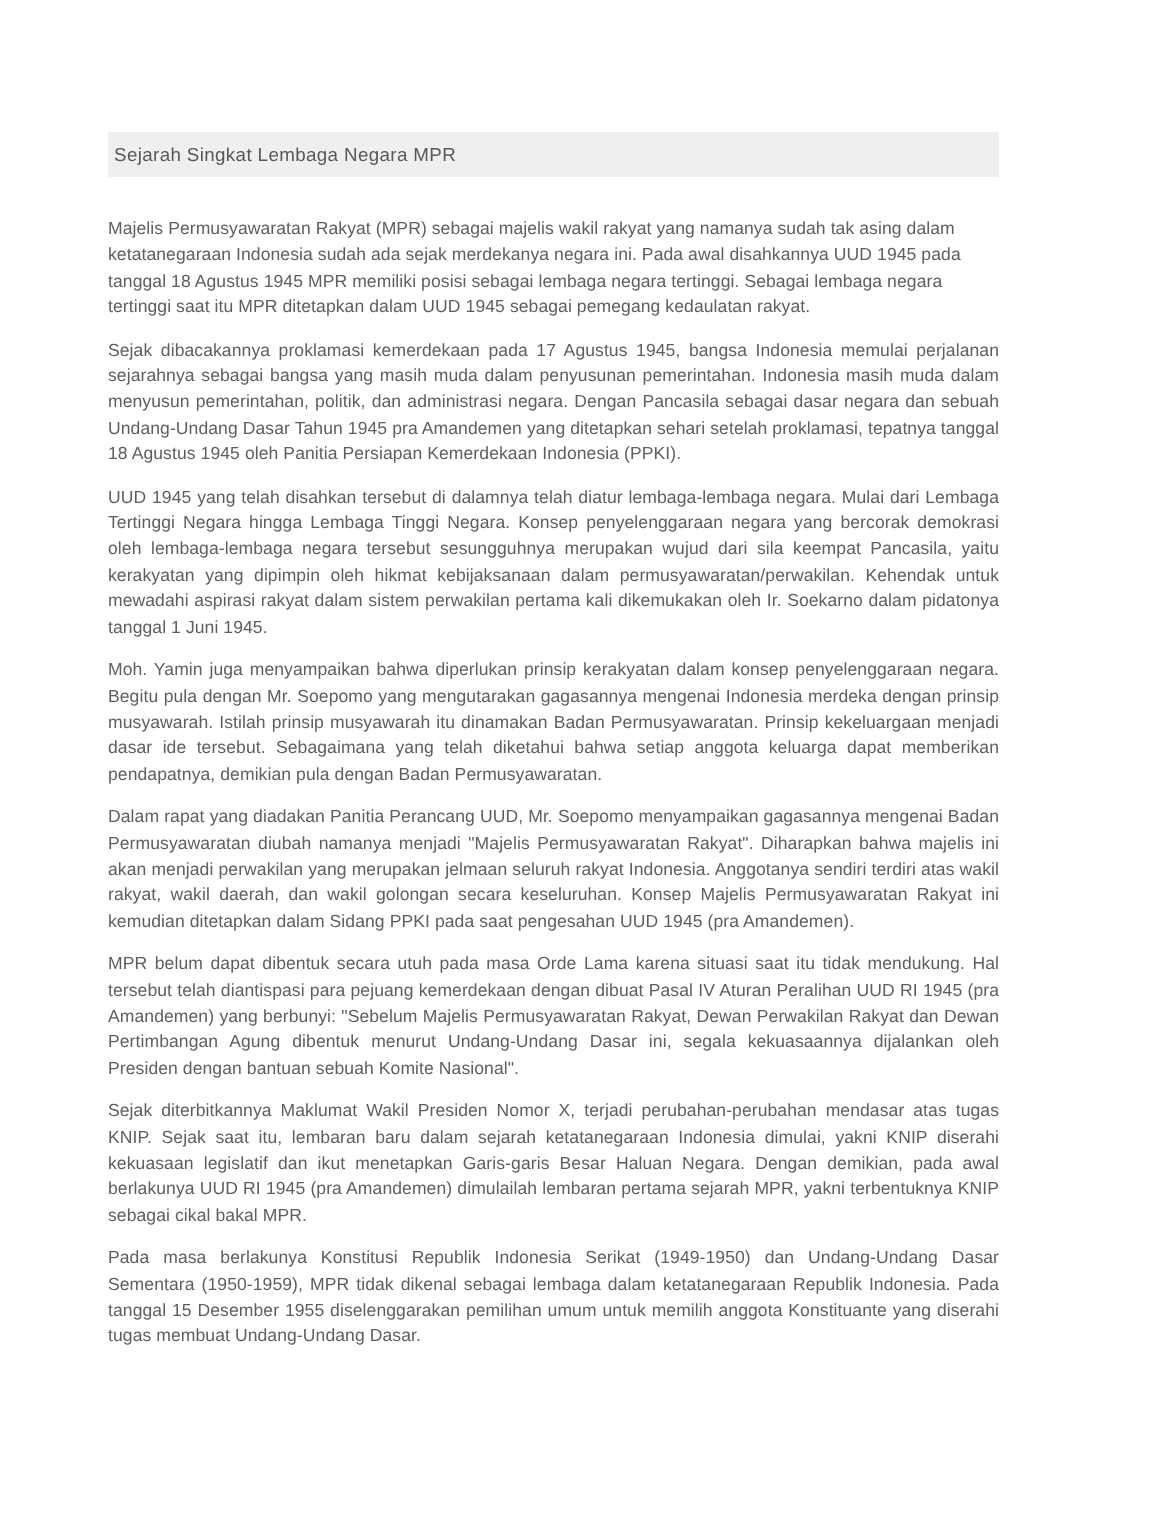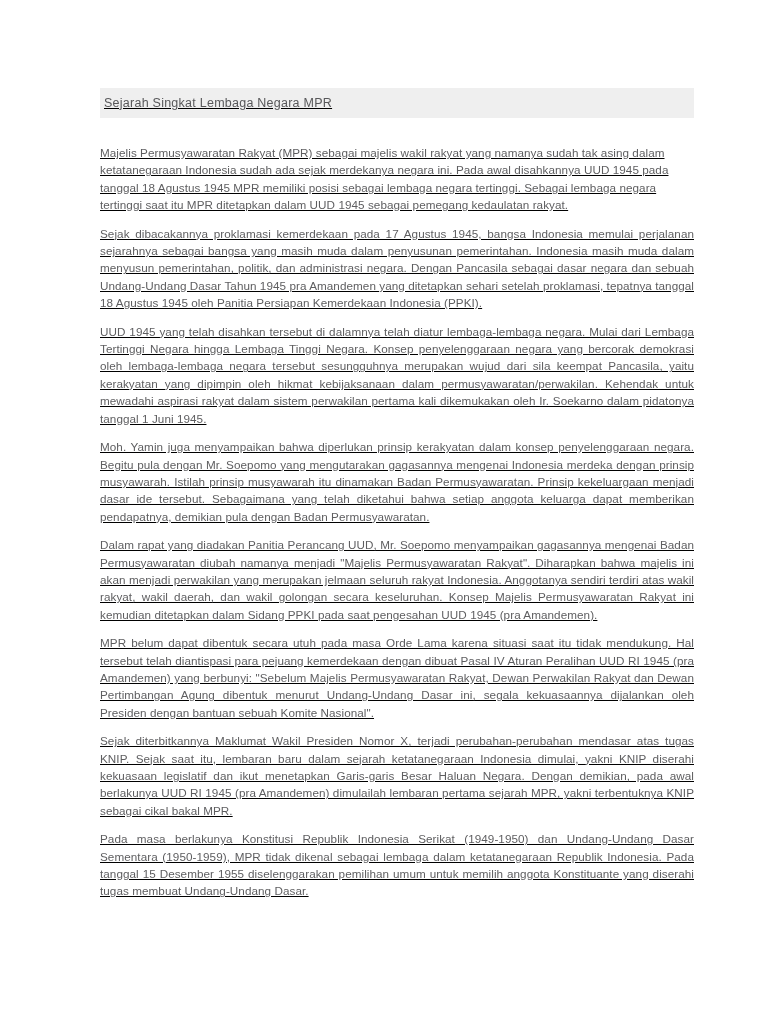--- a/index.html
+++ b/index.html
@@ -17,24 +17,23 @@
   .page {
     position: relative;
     width: 768px;
     height: 1024px;
     background: #ffffff;
     box-sizing: border-box;
   }
 
   .doc-body {
     position: absolute;
-    left: 100px;
+    left: 72px;
     top: 88px;
     width: 594px;
-    text-decoration: underline;
   }
 
   .title-band {
     background: #efefef;
     width: 594px;
     height: 30px;
     display: flex;
     align-items: center;
     box-sizing: border-box;
     padding-left: 4px;

